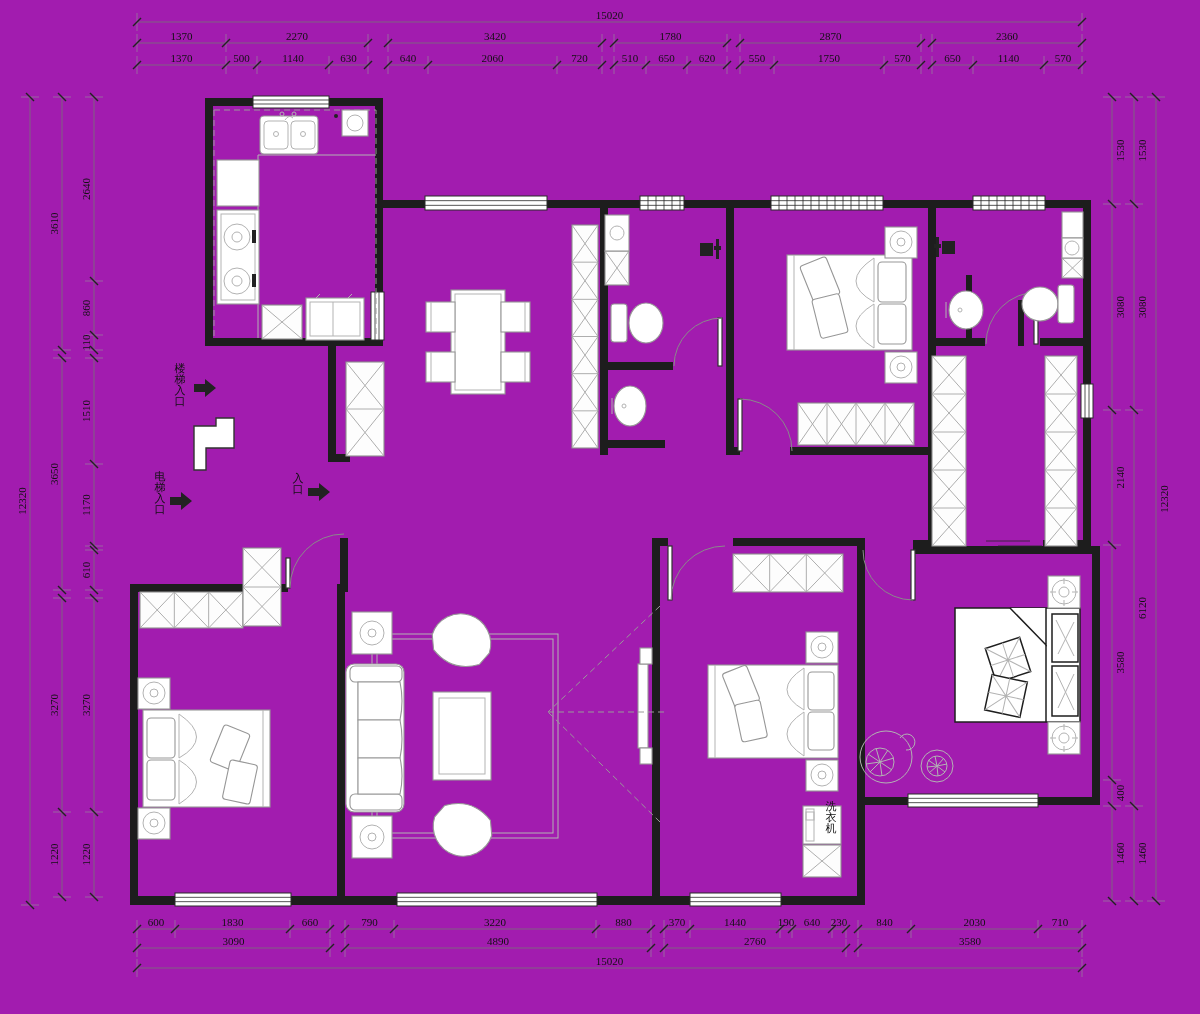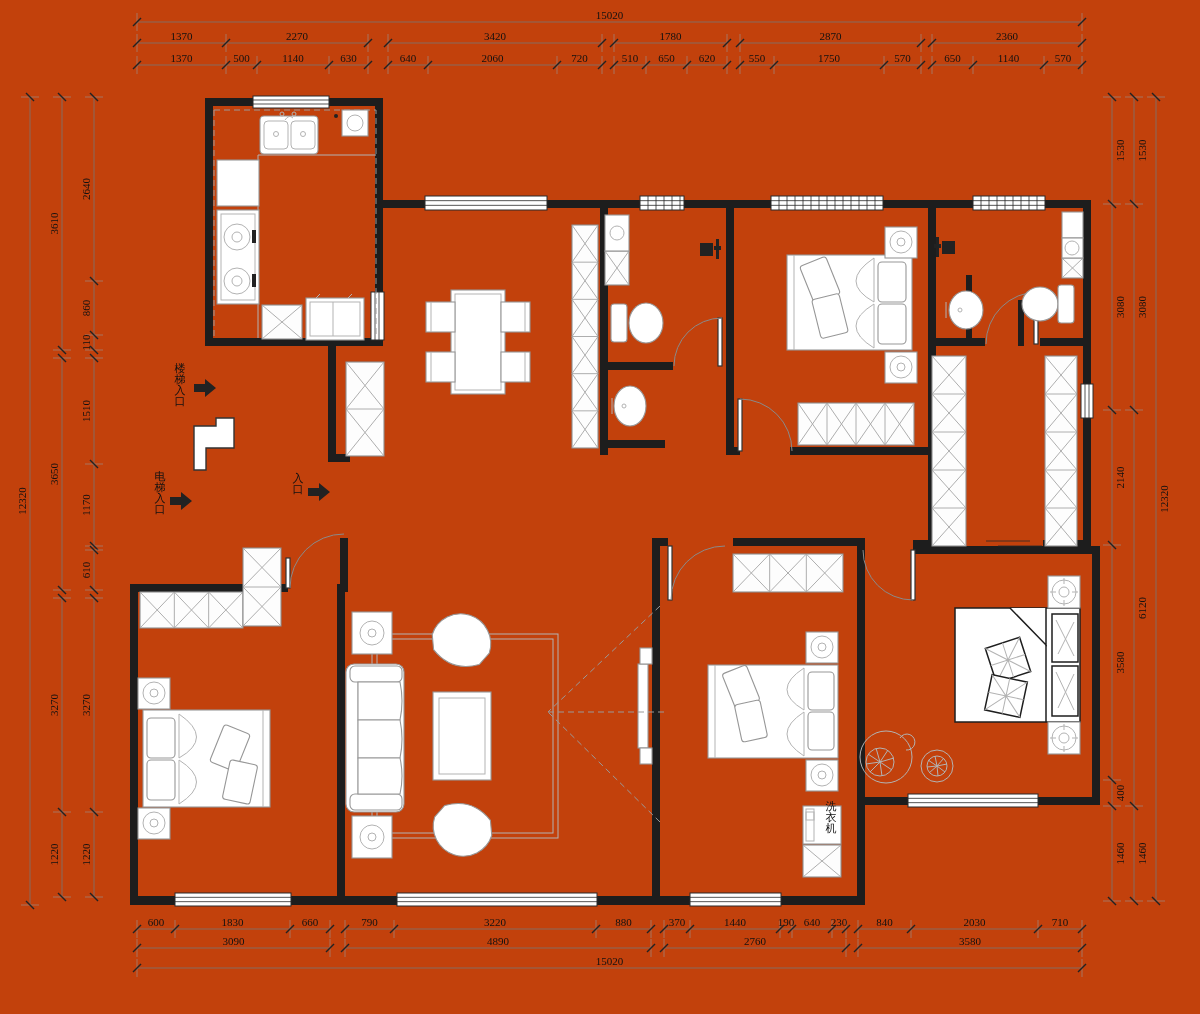--- a/index.html
+++ b/index.html
@@ -1,16 +1,16 @@
 <!DOCTYPE html>
 <html><head>
 <meta charset="utf-8">
 <style>
   html,body{margin:0;padding:0;background:#ffffff;}
-  #stage{position:relative;width:1200px;height:1014px;background:#c2410c;overflow:hidden;
+  #stage{position:relative;width:1200px;height:1014px;background:#a21caf;overflow:hidden;
          font-family:"Liberation Sans",sans-serif;}
   svg{position:absolute;left:0;top:0;}
   .wall{fill:#1d1d1d;}
   .dim-line{stroke:#777;stroke-width:0.8;fill:none;}
   .dim-ext{stroke:#999;stroke-width:0.6;}
   .dim-tick{stroke:#222;stroke-width:1.4;}
   .dim-text{font-family:"Liberation Serif",serif;font-size:11px;fill:#111;}
   .cjk{font-family:"DejaVu Sans",sans-serif;font-size:11px;fill:#111;}
   .furn{stroke:#979797;stroke-width:1.1;fill:#fff;}
   .furn-l{stroke:#b3b3b3;stroke-width:1;fill:none;}

